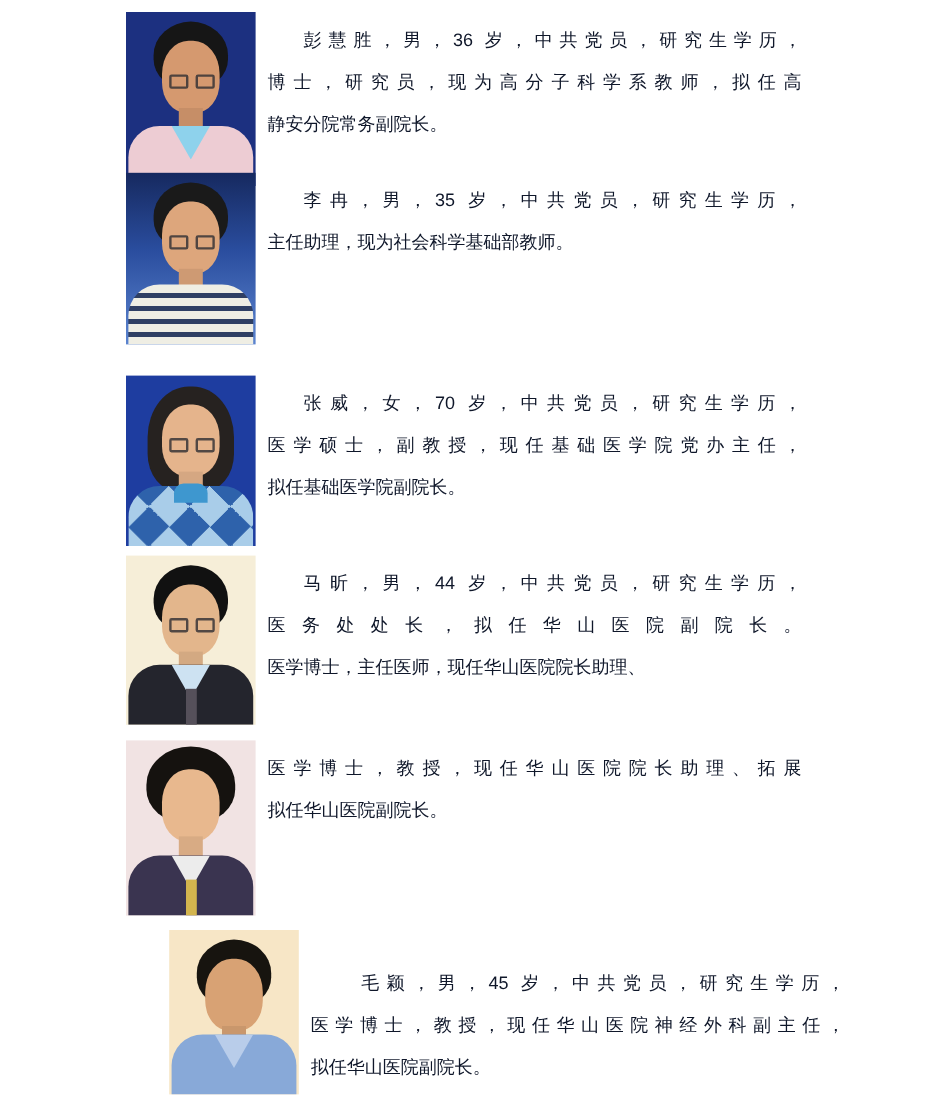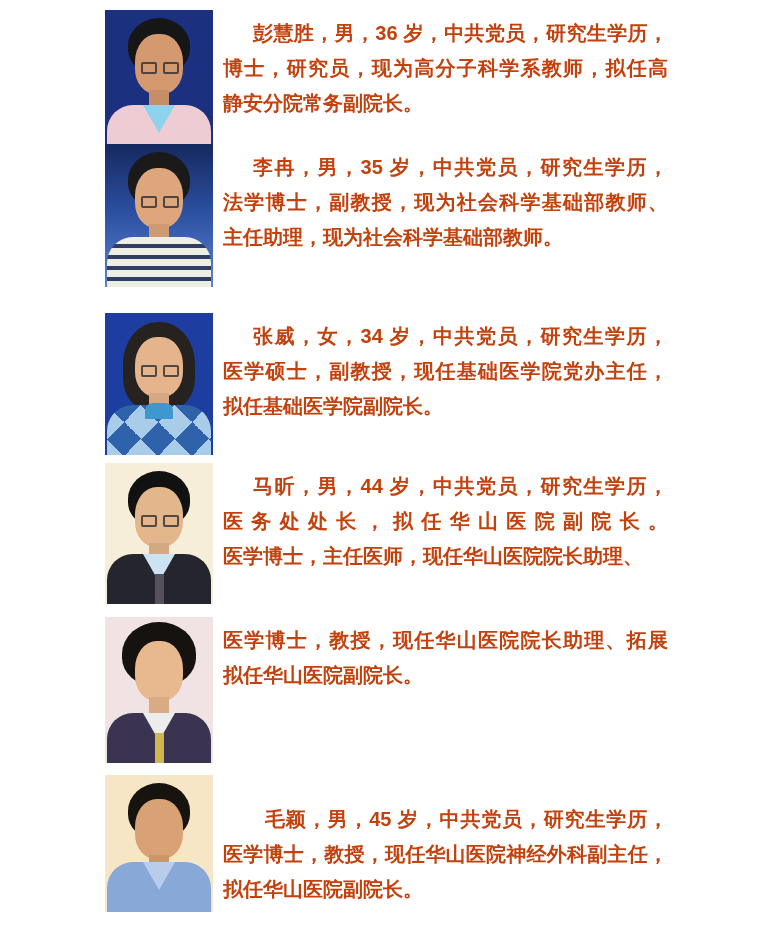--- a/index.html
+++ b/index.html
@@ -13,21 +13,21 @@
     width: 780px; height: 925px;
     background: #ffffff;
     overflow: hidden;
   }
   .entry { position: absolute; left: 105px; width: 563px; }
   .entry-1 { top: 10px;  height: 145px; }
   .entry-2 { top: 144px; height: 143px; }
   .entry-3 { top: 313px; height: 142px; }
   .entry-4 { top: 463px; height: 141px; }
   .entry-5 { top: 617px; height: 146px; }
-  .entry-6 { top: 775px; height: 137px; }
+  .entry-6 { top: 775px; height: 137px; margin-left: 36px; }
 
   
   .photo {
     position: absolute; left: 0; top: 0;
     width: 108px; height: 100%;
     background: var(--bg);
     overflow: hidden;
   }
   .hair {
     position: absolute; top: 8px; left: 23px;
@@ -80,24 +80,24 @@
   .tie {
     position: absolute; left: 50px; bottom: 0;
     width: 9px; height: 30px;
     background: var(--tie);
   }
 
   
   .bio {
     position: absolute; left: 118px; top: 6px;
     width: 445px;
-    font-size: 20px;
+    font-size: 15px;
     line-height: 35px;
-    font-weight: bold;
-    color: #c2410c;
+    font-weight: normal;
+    color: #0f172a;
     letter-spacing: 0;
   }
   .entry-6 .bio { top: 27px; }
   .line {
     height: 35px;
     overflow: hidden;
     text-align: justify;
     text-justify: inter-character;
   }
   .line:not(:last-child) { text-align-last: justify; }
@@ -129,37 +129,36 @@
     <div class="photo" style="--bg: linear-gradient(180deg,#16295f 0%,#2a4d9e 45%,#5b84cf 100%); --hair: #1a1a1a; --skin: #dda67c; --torso: repeating-linear-gradient(180deg,#efeee4 0 7px,#2f3f63 7px 11px);">
       <div class="hair"></div>
       <div class="face"></div>
       <div class="glasses"></div>
       <div class="neck"></div>
       <div class="torso"></div>
 
     </div>
     <div class="bio">
         <div class="line first">李冉，男，35 岁，中共党员，研究生学历，</div>
-        <div class="line">法学博士，副教授，现为社会科学基础部教师、</div>
         <div class="line">主任助理，现为社会科学基础部教师。</div>
       </div>
   </div>
 
   <div class="entry entry-3">
     <div class="photo long-hair turtleneck" style="--bg: #1e3da0; --hair: #262220; --skin: #e5b48c; --torso: repeating-conic-gradient(from 45deg,#a9cde9 0 25%,#2e62ab 0 50%) 0 0 / 34px 34px; --collar: #3e97cf;">
       <div class="hair"></div>
       <div class="face"></div>
       <div class="glasses"></div>
       <div class="neck"></div>
       <div class="torso"></div>
       <div class="collar"></div>
 
     </div>
     <div class="bio">
-        <div class="line first">张威，女，34 岁，中共党员，研究生学历，</div>
+        <div class="line first">张威，女，70 岁，中共党员，研究生学历，</div>
         <div class="line">医学硕士，副教授，现任基础医学院党办主任，</div>
         <div class="line">拟任基础医学院副院长。</div>
       </div>
   </div>
 
   <div class="entry entry-4">
     <div class="photo" style="--bg: #f6eed8; --hair: #111111; --skin: #e3b68c; --torso: #24252d; --collar: #cde2f2; --tie: #55505a;">
       <div class="hair"></div>
       <div class="face"></div>
       <div class="glasses"></div>

